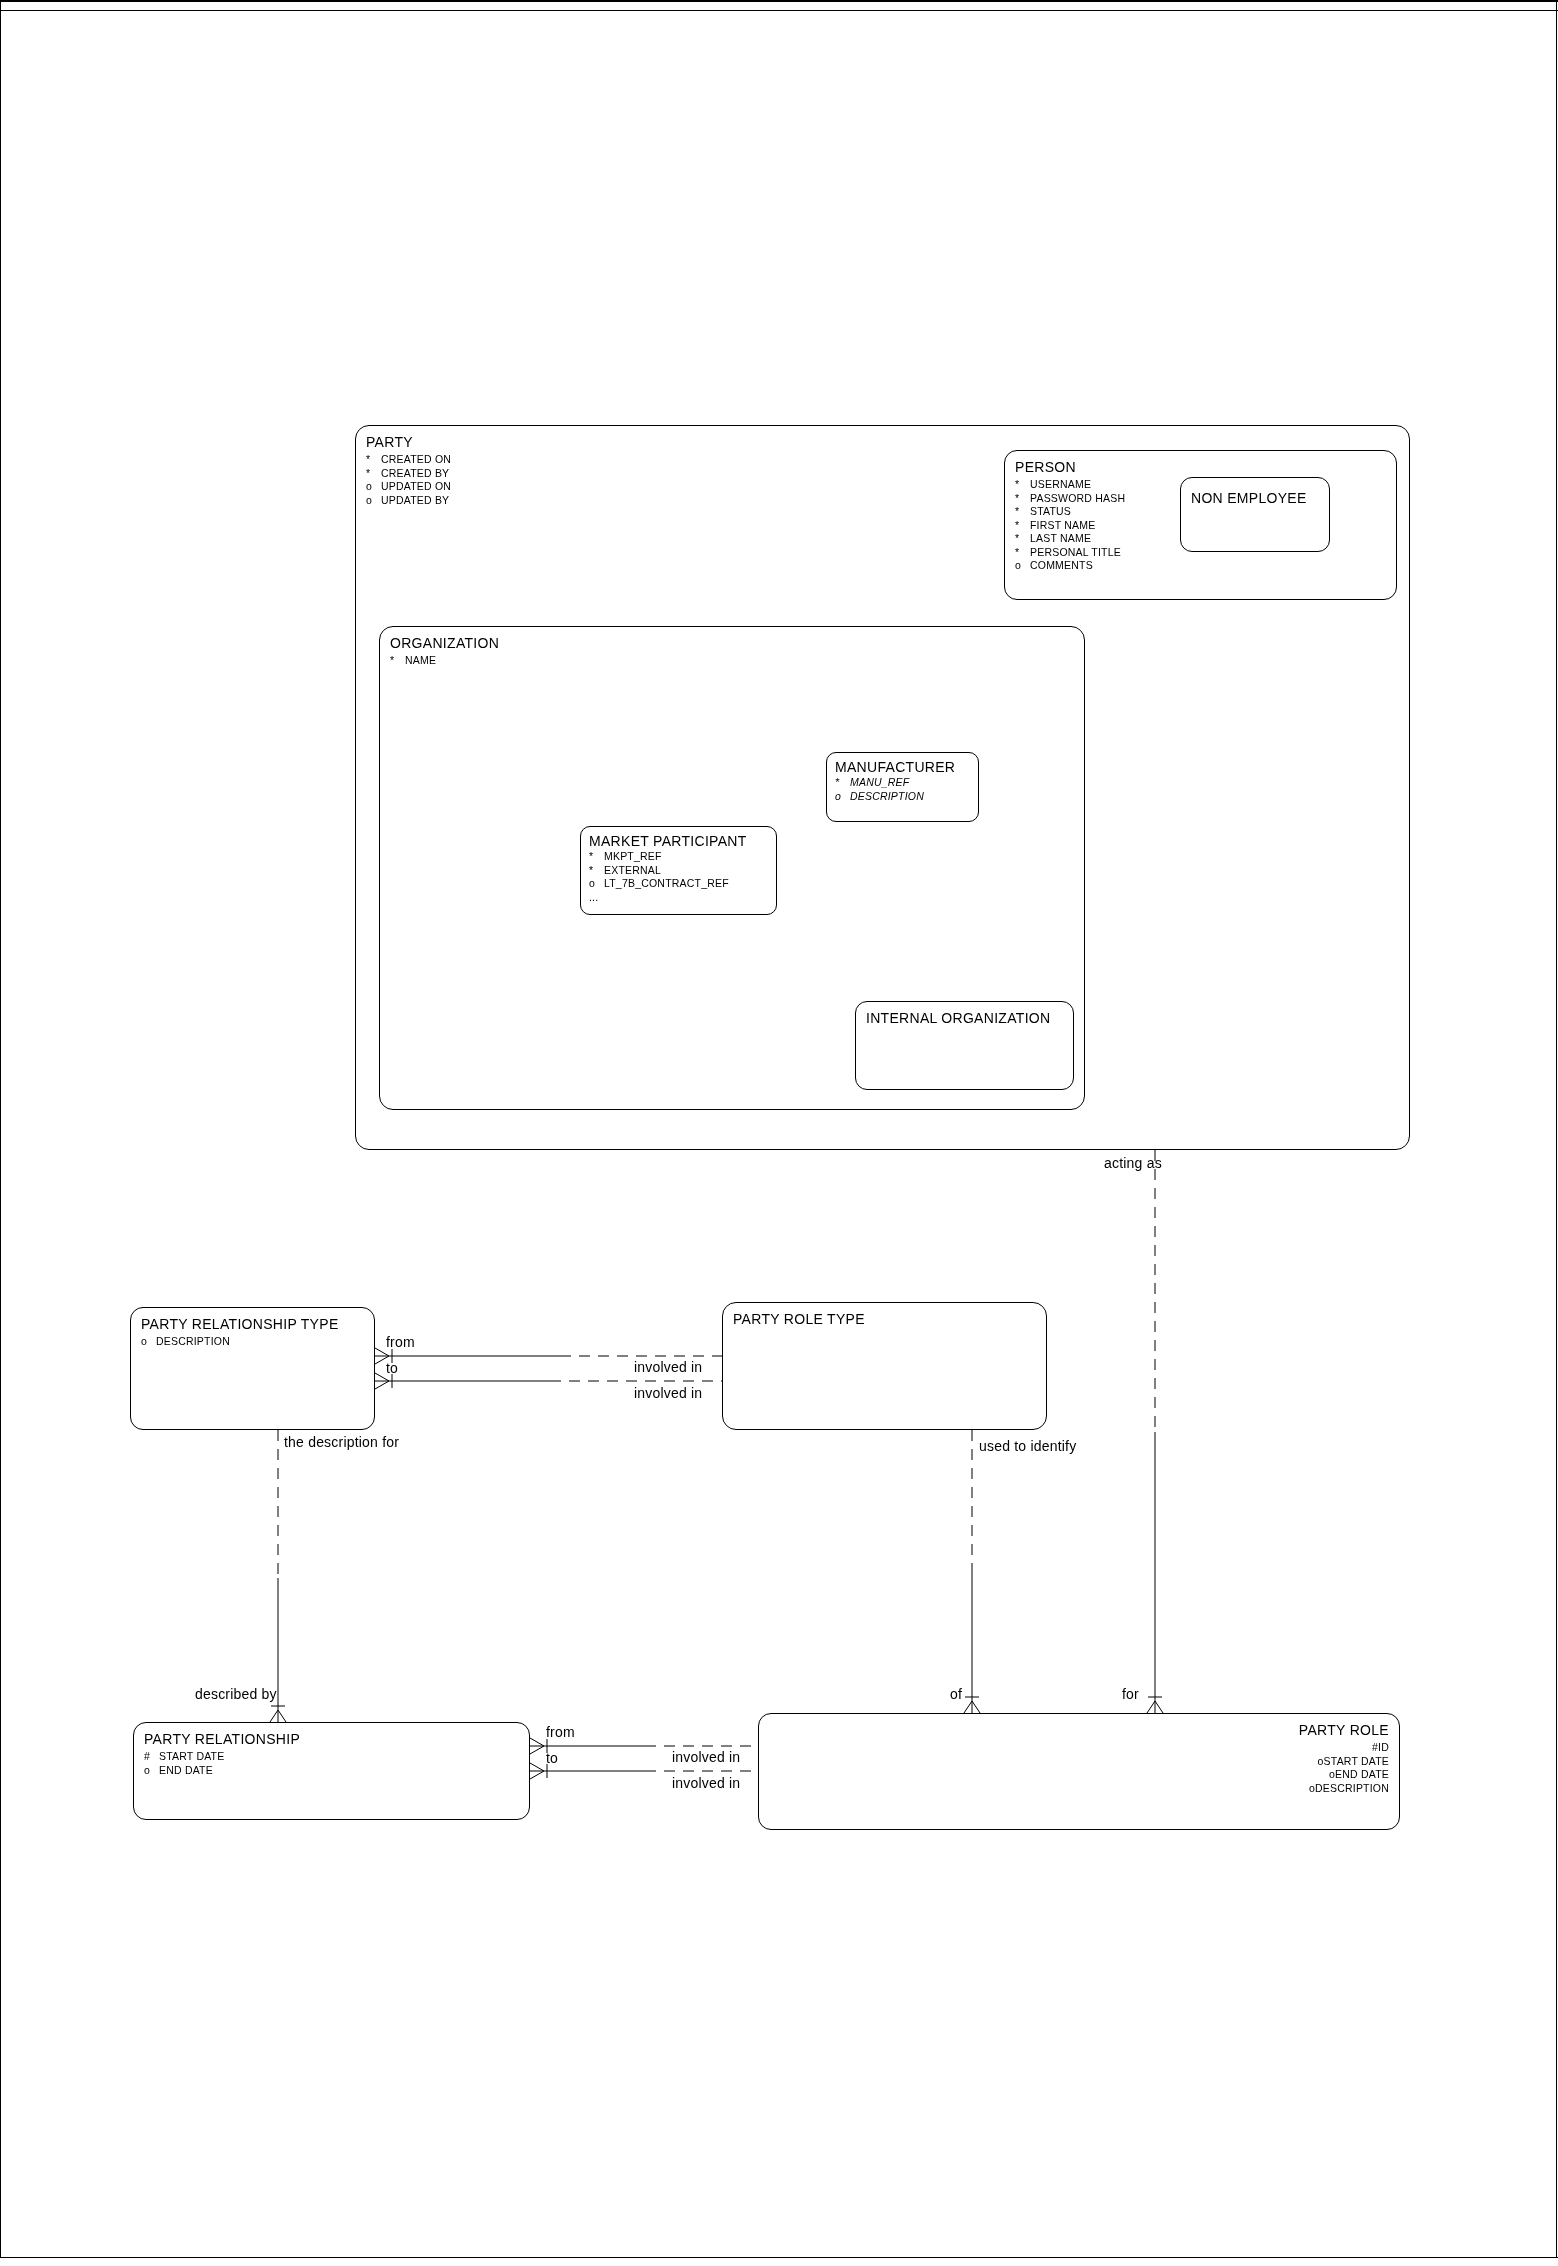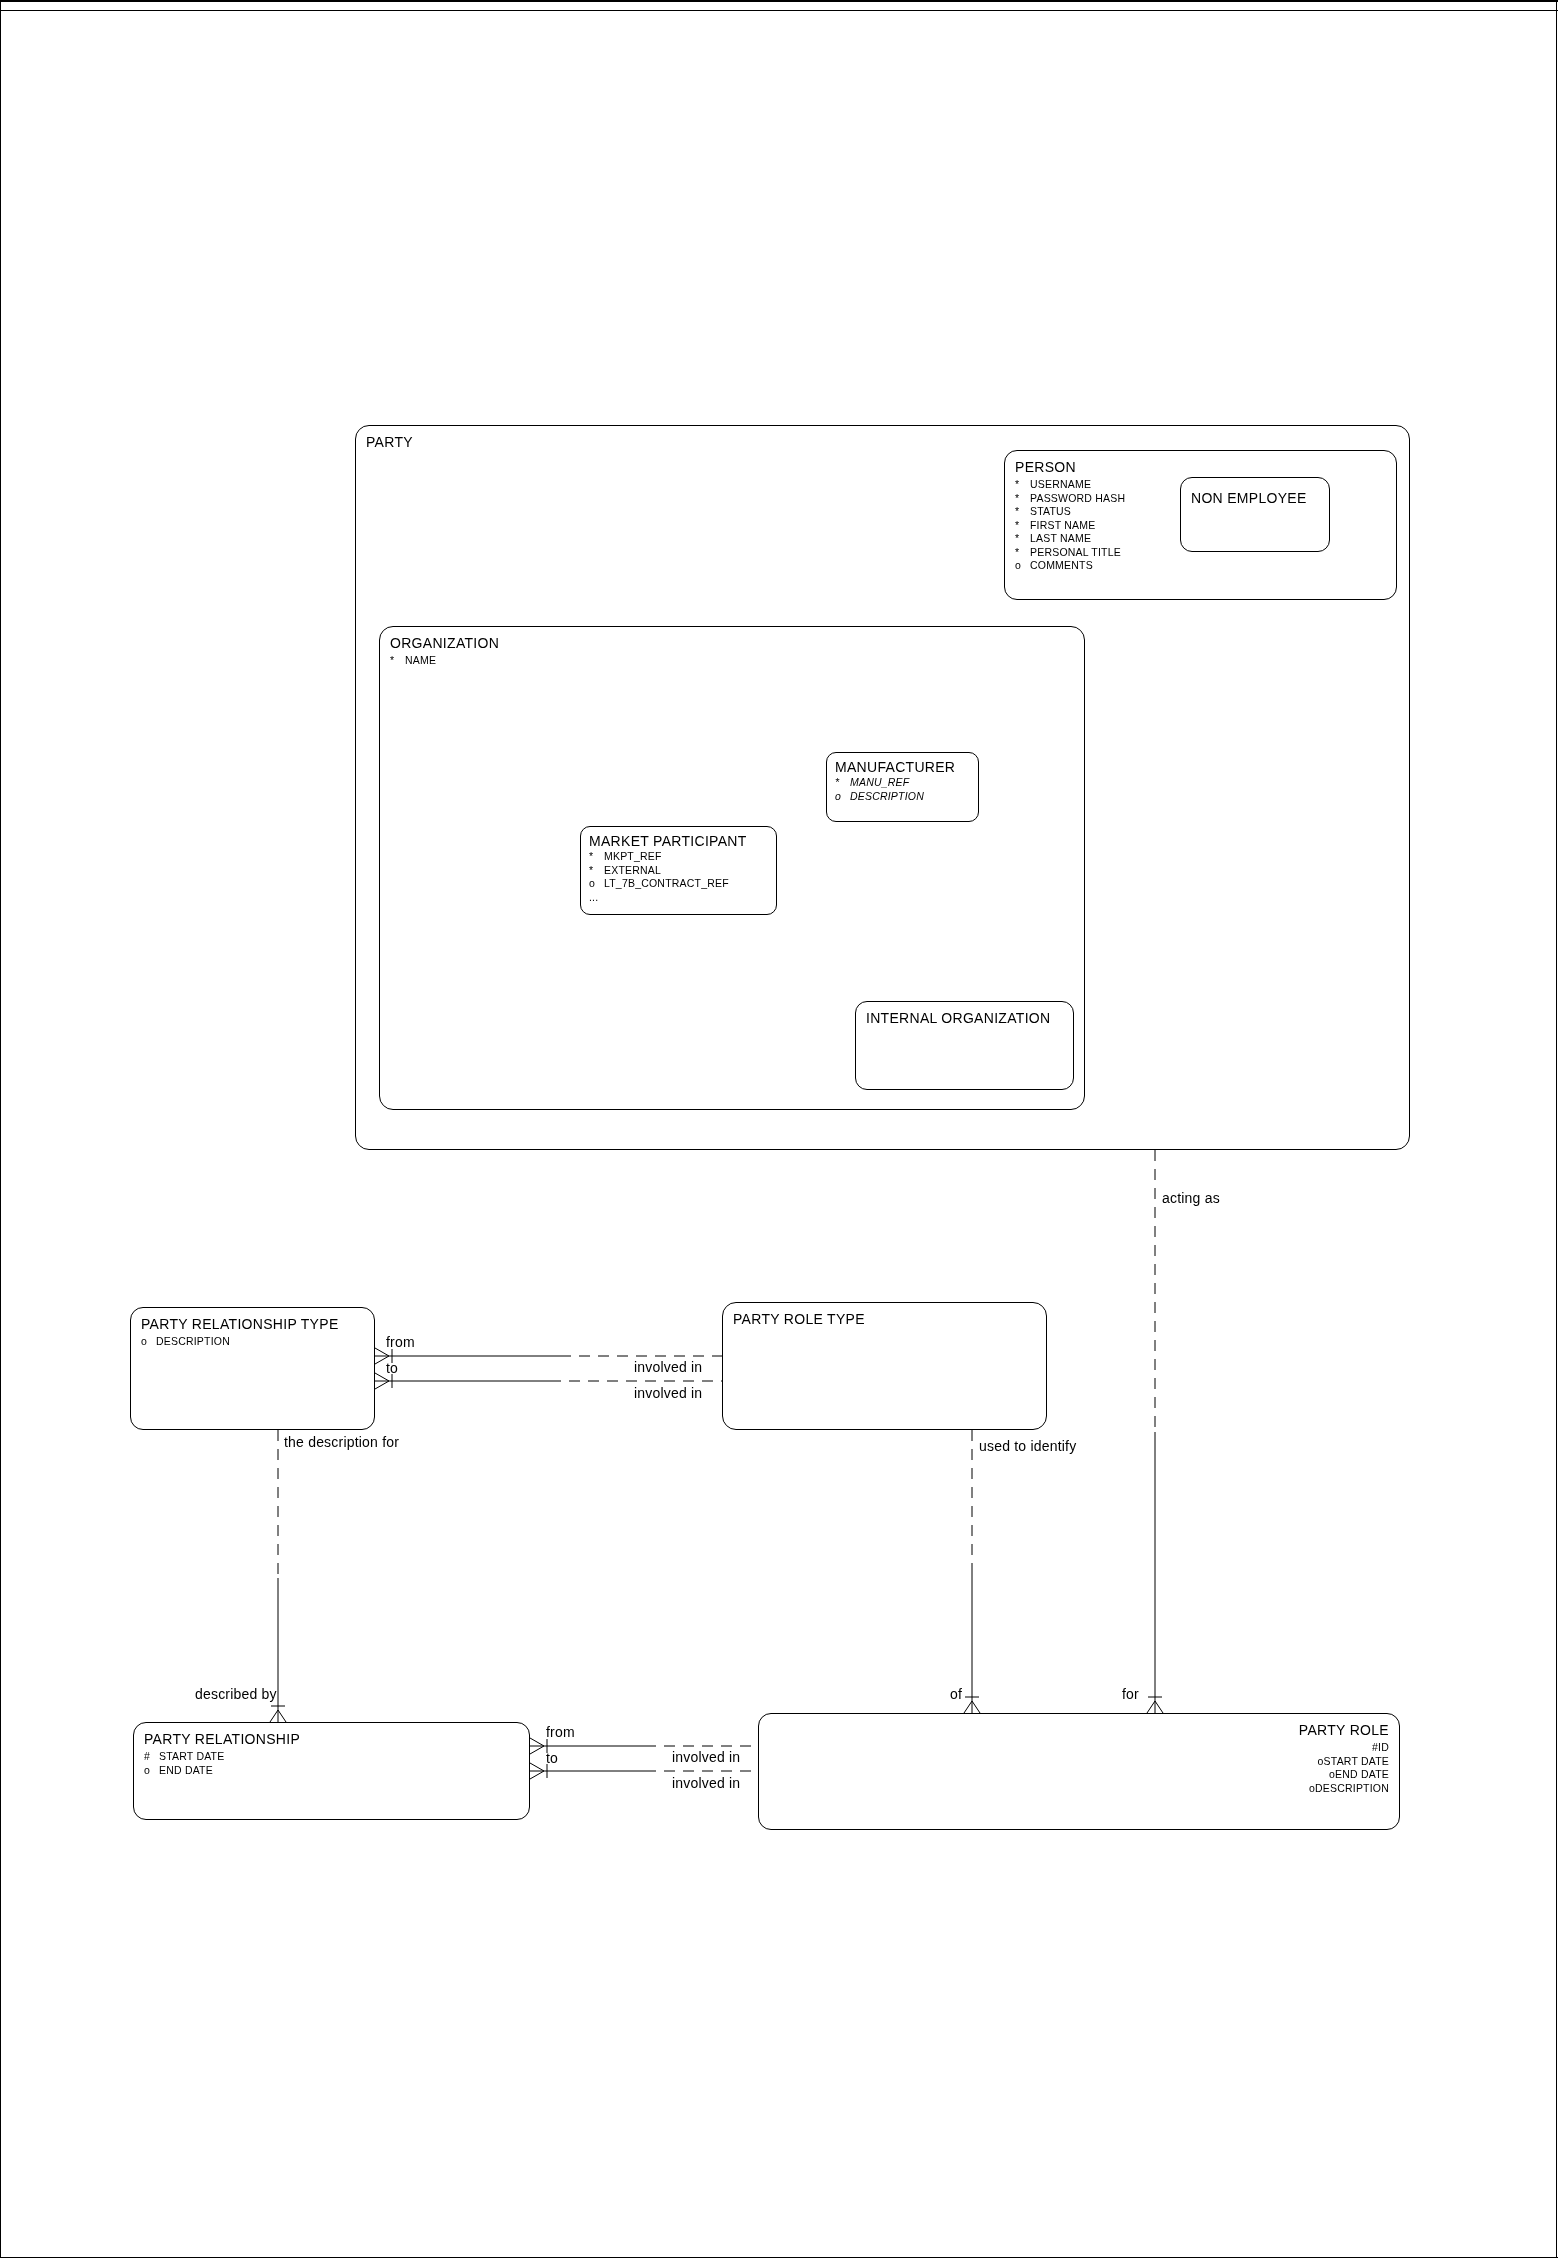--- a/index.html
+++ b/index.html
@@ -24,20 +24,26 @@
 <div id="diagram">
 
   <div class="frame-line" style="left:0;top:0;width:1558px;height:2px;"></div>
   <div class="frame-line" style="left:0;top:10px;width:1558px;height:1px;"></div>
   <div class="frame-line" style="left:0;top:2257px;width:1558px;height:1px;"></div>
   <div class="frame-line" style="left:0;top:0;width:1px;height:2258px;"></div>
   <div class="frame-line" style="left:1556px;top:0;width:1px;height:2258px;"></div>
 
   <div class="entity" style="left:355px;top:425px;width:1055px;height:725px;border-radius:14px;">
     <div class="title">PARTY</div>
+    <div class="attrs">
+      <div class="attr"><span class="pfx">*</span><span>CREATED ON</span></div>
+      <div class="attr"><span class="pfx">*</span><span>CREATED BY</span></div>
+      <div class="attr"><span class="pfx">o</span><span>UPDATED ON</span></div>
+      <div class="attr"><span class="pfx">o</span><span>UPDATED BY</span></div>
+    </div>
   </div>
 
   <div class="entity" style="left:1004px;top:450px;width:393px;height:150px;border-radius:13px;">
     <div class="title">PERSON</div>
     <div class="attrs">
       <div class="attr"><span class="pfx">*</span><span>USERNAME</span></div>
       <div class="attr"><span class="pfx">*</span><span>PASSWORD HASH</span></div>
       <div class="attr"><span class="pfx">*</span><span>STATUS</span></div>
       <div class="attr"><span class="pfx">*</span><span>FIRST NAME</span></div>
       <div class="attr"><span class="pfx">*</span><span>LAST NAME</span></div>
@@ -136,21 +142,21 @@
     <path class="ln" d="M375,1348 L389,1356 L375,1364 M392,1349 V1363"></path>
     <path class="ln" d="M375,1373 L389,1381 L375,1389 M392,1374 V1388"></path>
     <path class="ln" d="M530,1738 L544,1746 L530,1754 M547,1739 V1753"></path>
     <path class="ln" d="M530,1763 L544,1771 L530,1779 M547,1764 V1778"></path>
 
     <path class="ln" d="M270,1722 L278,1710 L286,1722 M271,1706 H285"></path>
     <path class="ln" d="M964,1713 L972,1701 L980,1713 M965,1697 H979"></path>
     <path class="ln" d="M1147,1713 L1155,1701 L1163,1713 M1148,1697 H1162"></path>
   </svg>
 
-  <div class="lbl" style="left:1162px;top:1155px;margin-top:35px;">acting as</div>
+  <div class="lbl" style="left:1104px;top:1155px;">acting as</div>
   <div class="lbl" style="left:386px;top:1334px;">from</div>
   <div class="lbl" style="left:386px;top:1360px;">to</div>
   <div class="lbl" style="left:634px;top:1359px;">involved in</div>
   <div class="lbl" style="left:634px;top:1385px;">involved in</div>
   <div class="lbl" style="left:284px;top:1434px;">the description for</div>
   <div class="lbl" style="left:979px;top:1438px;">used to identify</div>
   <div class="lbl" style="left:195px;top:1686px;">described by</div>
   <div class="lbl" style="left:546px;top:1724px;">from</div>
   <div class="lbl" style="left:546px;top:1750px;">to</div>
   <div class="lbl" style="left:672px;top:1749px;">involved in</div>

